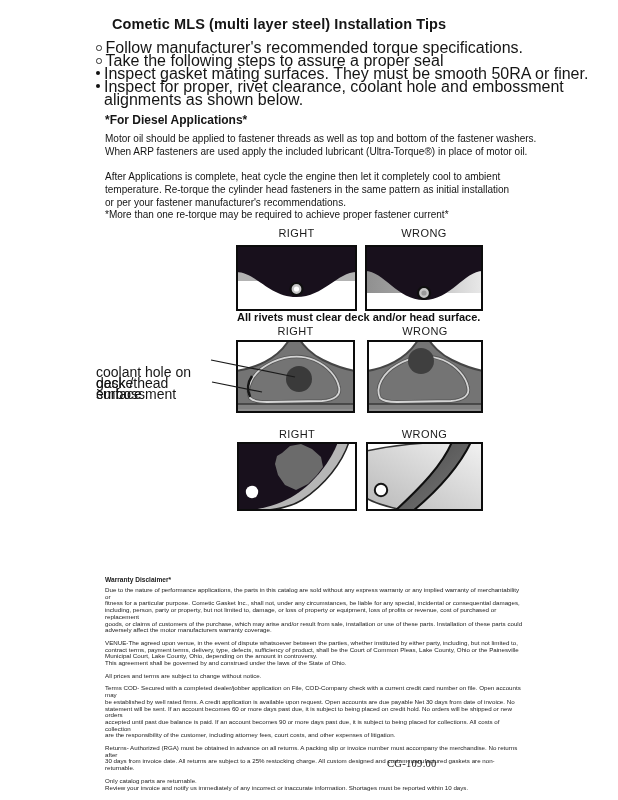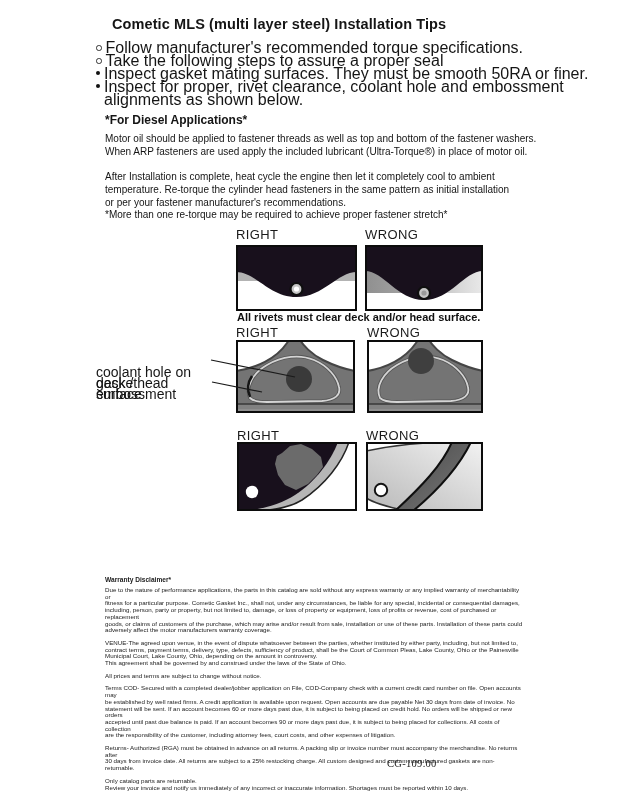--- a/index.html
+++ b/index.html
@@ -16,21 +16,21 @@
   .tip-row.sub{}
   .m1{flex:0 0 auto;width:3.5px;height:3.5px;border:1px solid #333;border-radius:50%;margin:4px 4px 0 0;}
   .m2{flex:0 0 auto;width:4px;height:4px;background:#111;border-radius:50%;margin:4px 4px 0 0;}
 
   .diesel-heading{left:105px;top:113px;font-size:12px;font-weight:bold;text-align:center;}
   .body-para{font-size:10px;line-height:12.8px;width:470px;}
   .p1{left:105px;top:133px;}
   .p2{left:105px;top:171px;}
   .note{left:105px;top:209px;}
 
-  .rw{font-size:13px;letter-spacing:.4px;color:#1a1a1a;text-align:left;}
+  .rw{font-size:11px;letter-spacing:.4px;color:#1a1a1a;text-align:center;}
   .cap{font-size:11px;font-weight:500;line-height:11.5px;color:#111;}
 
   .lbl{font-size:14px;line-height:11px;text-align:left;color:#161616;width:112px;margin-top:23px;}
 
   .warr-head{left:105px;top:576px;font-size:6.6px;font-weight:bold;color:#1a1a1a;}
   .warranty{left:105px;top:587px;width:418px;font-size:6.2px;line-height:6.7px;color:#222;}
   .warranty p{margin:0 0 6px 0;white-space:pre-line;}
 
   .doc-code{left:387px;top:758px;font-size:10.5px;letter-spacing:.3px;color:#1a1a1a;font-family:Liberation Serif, serif;}
 
@@ -58,24 +58,24 @@
     </div>
     <div class="tip-row sub">
       <span class="m2"></span>
       <span class="pre">Inspect for proper, rivet clearance, coolant hole and embossment alignments as shown below.</span>
     </div>
   </div>
 
   <div class="abs diesel-heading">*For Diesel Applications*</div>
   <div class="abs body-para pre p1">Motor oil should be applied to fastener threads as well as top and bottom of the fastener washers.
 When ARP fasteners are used apply the included lubricant (Ultra-Torque®) in place of motor oil.</div>
-  <div class="abs body-para pre p2">After Installation is complete, heat cycle the engine then let it completely cool to ambient
+  <div class="abs body-para pre p2">After Applications is complete, heat cycle the engine then let it completely cool to ambient
 temperature. Re-torque the cylinder head fasteners in the same pattern as initial installation
 or per your fastener manufacturer's recommendations.</div>
-  <div class="abs body-para pre note">*More than one re-torque may be required to achieve proper fastener stretch*</div>
+  <div class="abs body-para pre note">*More than one re-torque may be required to achieve proper fastener current*</div>
 
   <div class="abs rw" style="left:236px;top:227px;width:121px;">RIGHT</div>
   <div class="abs rw" style="left:365px;top:227px;width:118px;">WRONG</div>
 
   <svg class="abs" style="left:236px;top:245px;" width="121" height="66" viewBox="0 0 121 66">
     <rect width="121" height="66" fill="#ffffff"></rect>
     <rect y="27" width="121" height="9" fill="#b3b3b3"></rect>
     <path d="M0,0 H121 V27 C101,27 88,52 60.5,52 C33,52 20,27 0,27 Z" fill="#18101c"></path>
     <circle cx="60.5" cy="44" r="6" fill="#c6c6c6" stroke="#0f0f0f" stroke-width="2.2"></circle>
     <circle cx="60.5" cy="44" r="2.6" fill="#ffffff"></circle>

